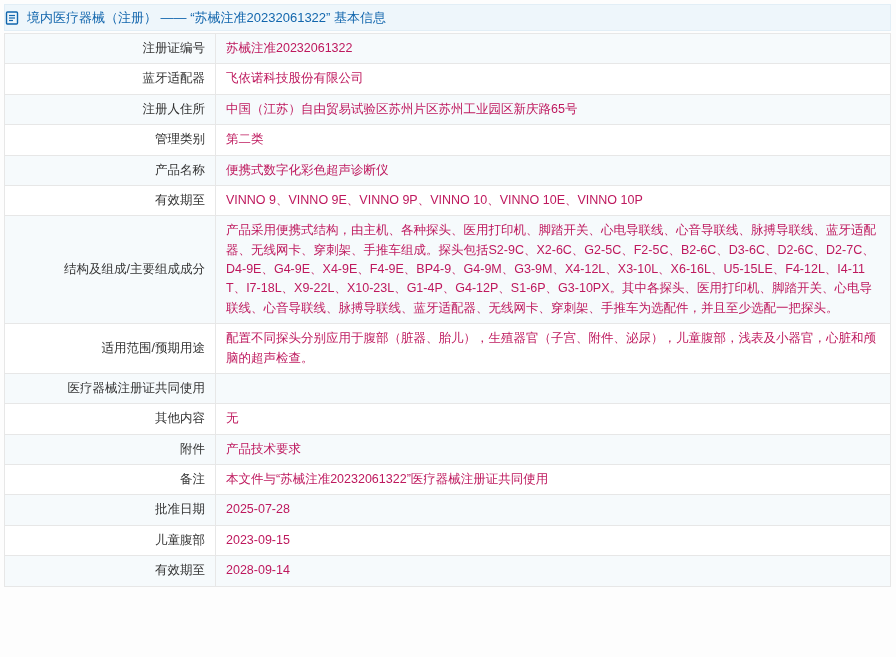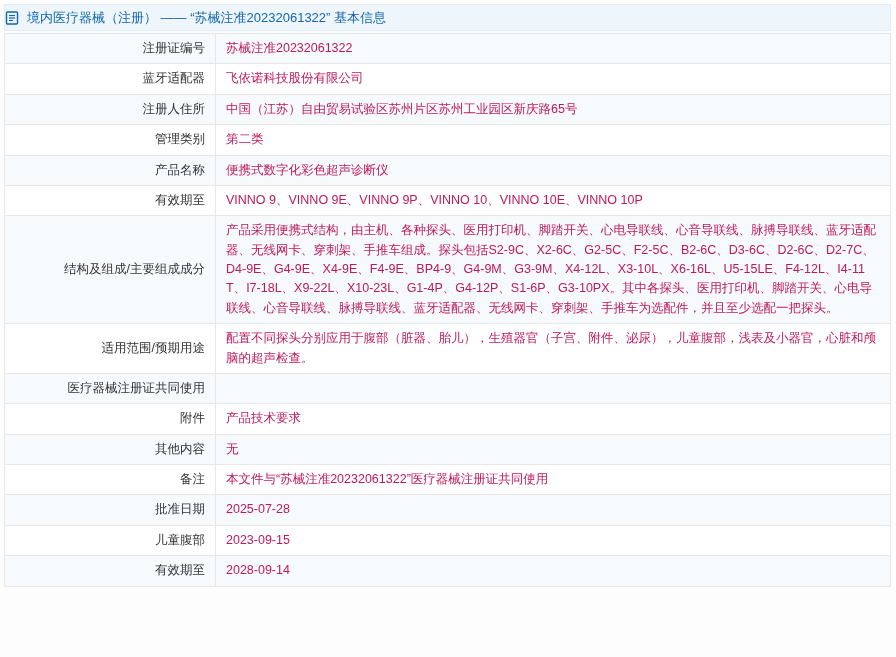--- a/index.html
+++ b/index.html
@@ -100,26 +100,26 @@
     </tr>
     <tr>
       <td class="label">适用范围/预期用途</td>
       <td class="value">配置不同探头分别应用于腹部（脏器、胎儿），生殖器官（子宫、附件、泌尿），儿童腹部，浅表及小器官，心脏和颅脑的超声检查。</td>
     </tr>
     <tr>
       <td class="label">医疗器械注册证共同使用</td>
       <td class="value"></td>
     </tr>
     <tr>
+      <td class="label">其他内容</td>
+      <td class="value">无</td>
+    </tr>
+    <tr>
       <td class="label">附件</td>
       <td class="value">产品技术要求</td>
-    </tr>
-    <tr>
-      <td class="label">其他内容</td>
-      <td class="value">无</td>
     </tr>
     <tr>
       <td class="label">备注</td>
       <td class="value">本文件与“苏械注准20232061322”医疗器械注册证共同使用</td>
     </tr>
     <tr>
       <td class="label">批准日期</td>
       <td class="value">2025-07-28</td>
     </tr>
     <tr>

